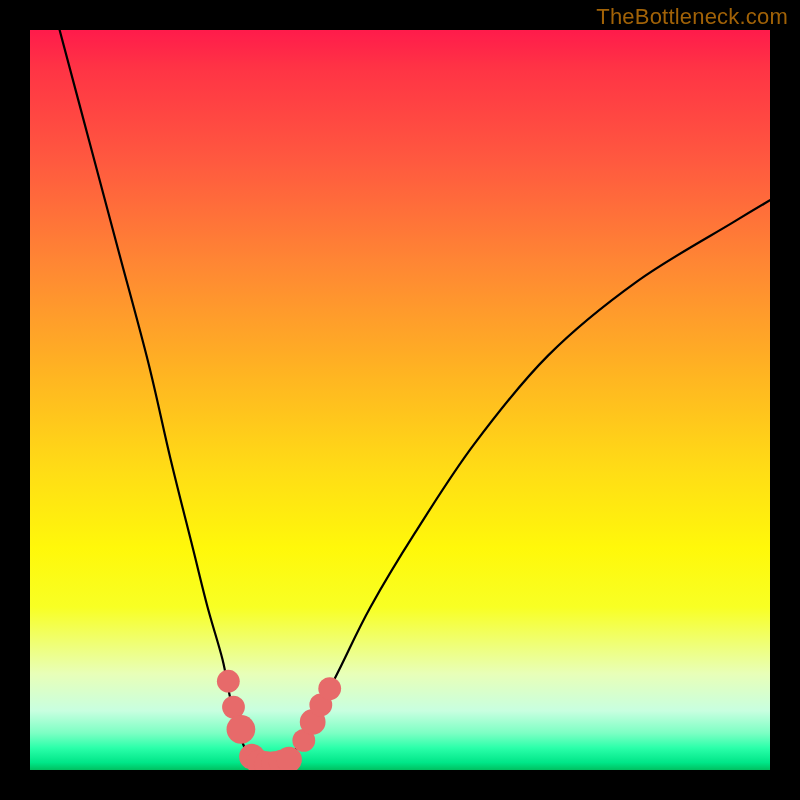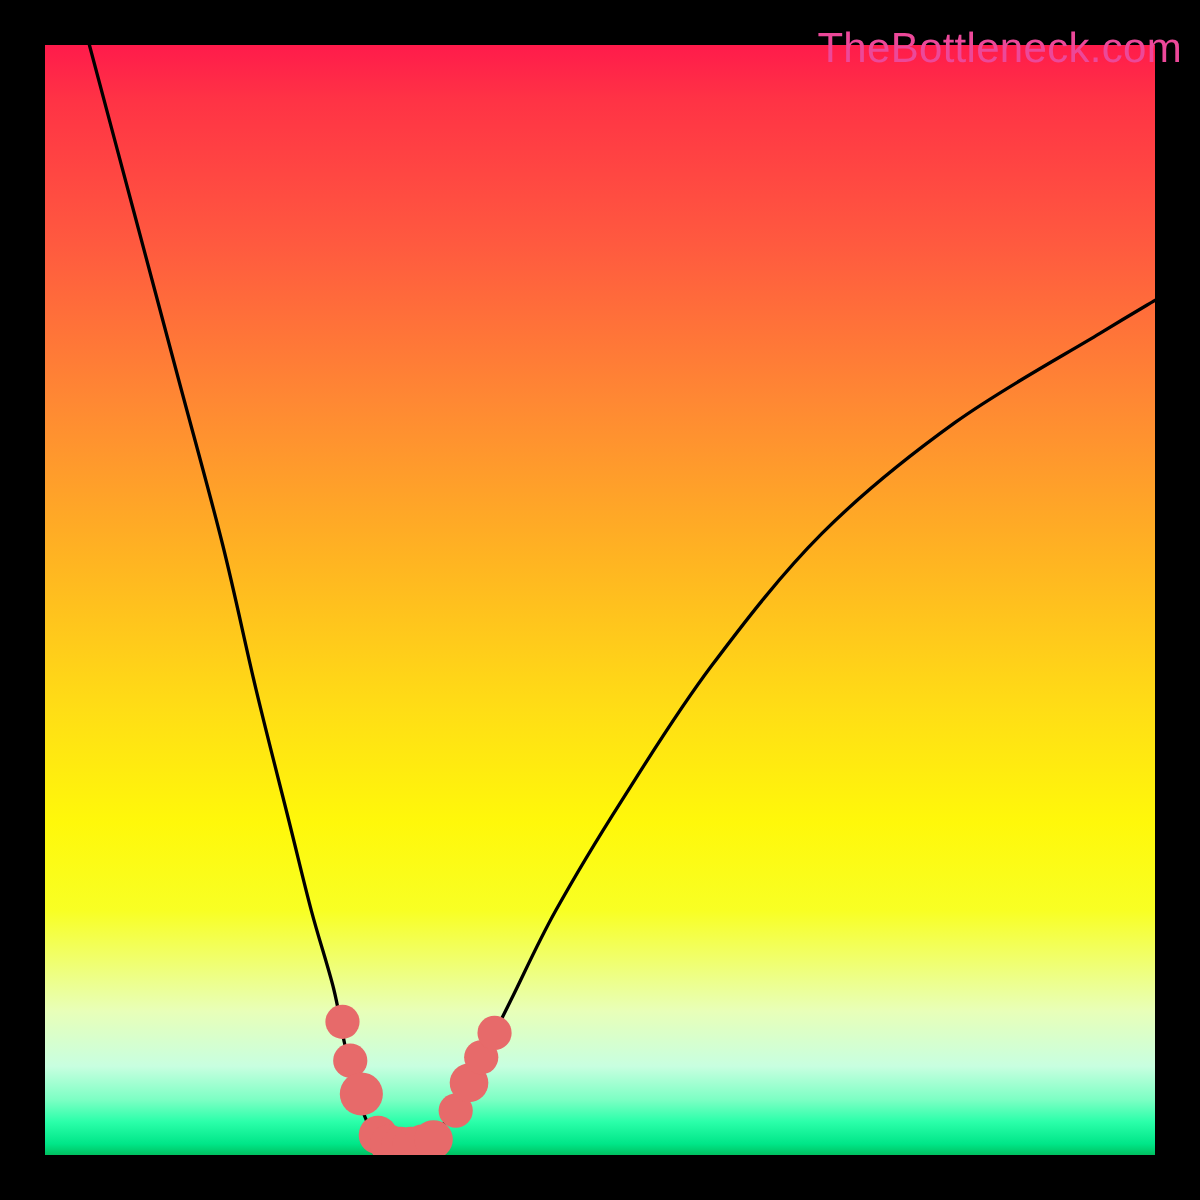--- a/index.html
+++ b/index.html
@@ -36,24 +36,24 @@
       #c8ffe0 92%,
       #7dffc4 95%,
       #2bffaa 97%,
       #00e688 99%,
       #00c060 100%
     );
     overflow: hidden;
   }
   .attribution {
     position: absolute;
-    top: 16px;
+    top: 4px;
     right: 12px;
-    color: #ec4899;
-    font-size: 28px;
+    color: #a16207;
+    font-size: 22px;
     font-weight: 400;
     letter-spacing: 0.2px;
     z-index: 10;
   }
   svg.curve-layer {
     position: absolute;
     left: 0;
     top: 0;
     width: 740px;
     height: 740px;

